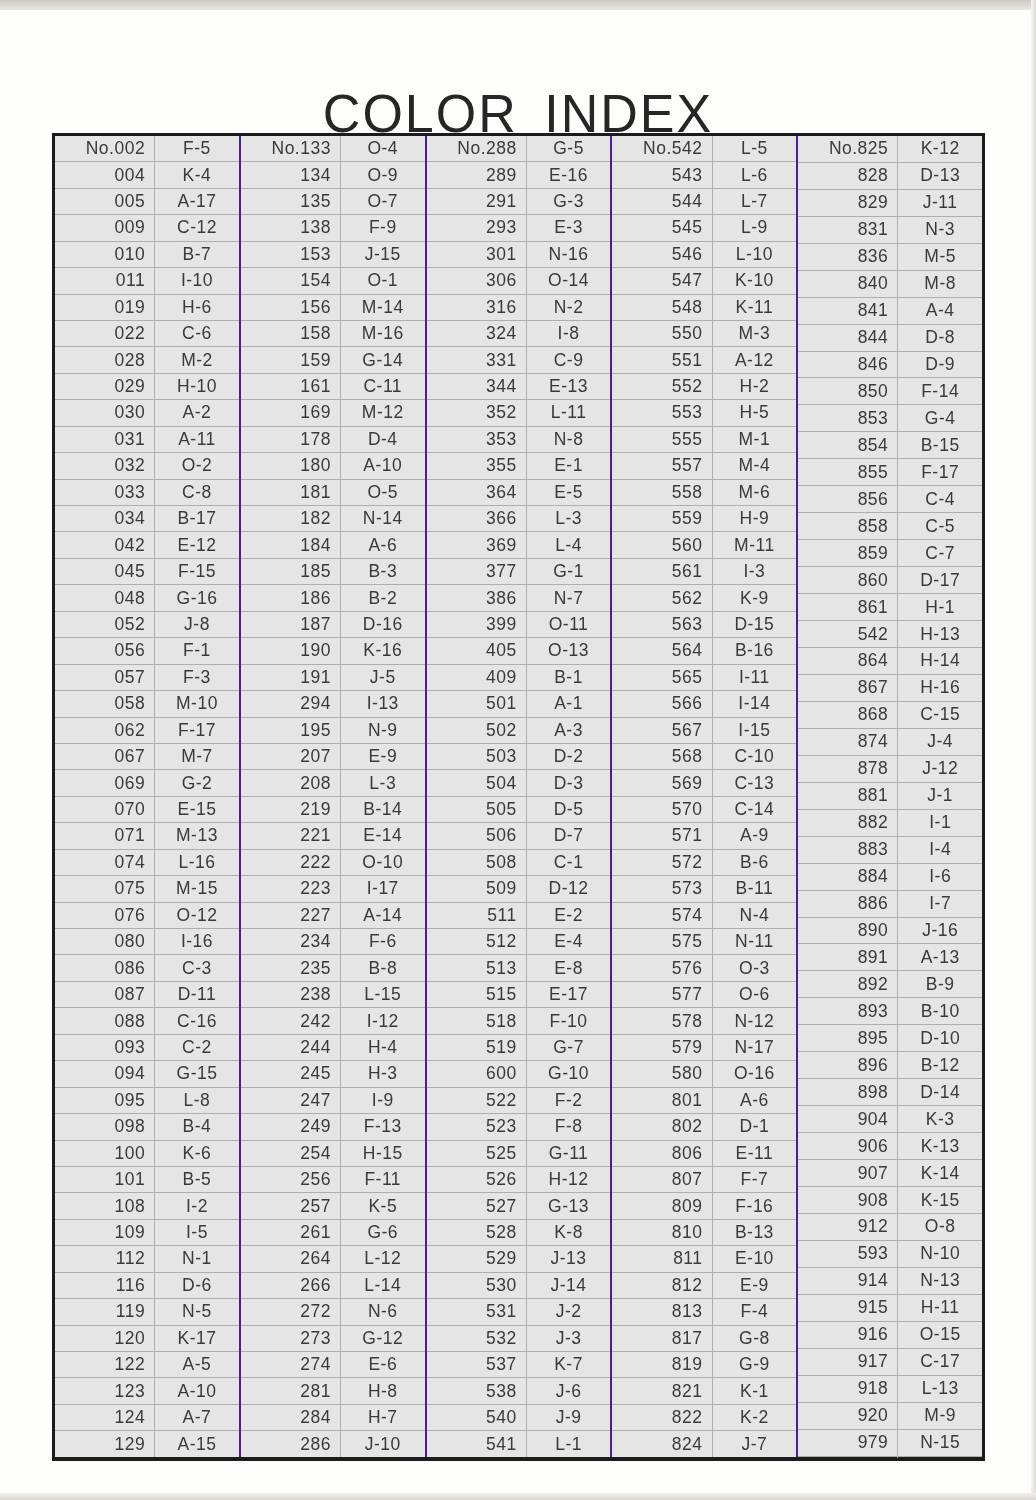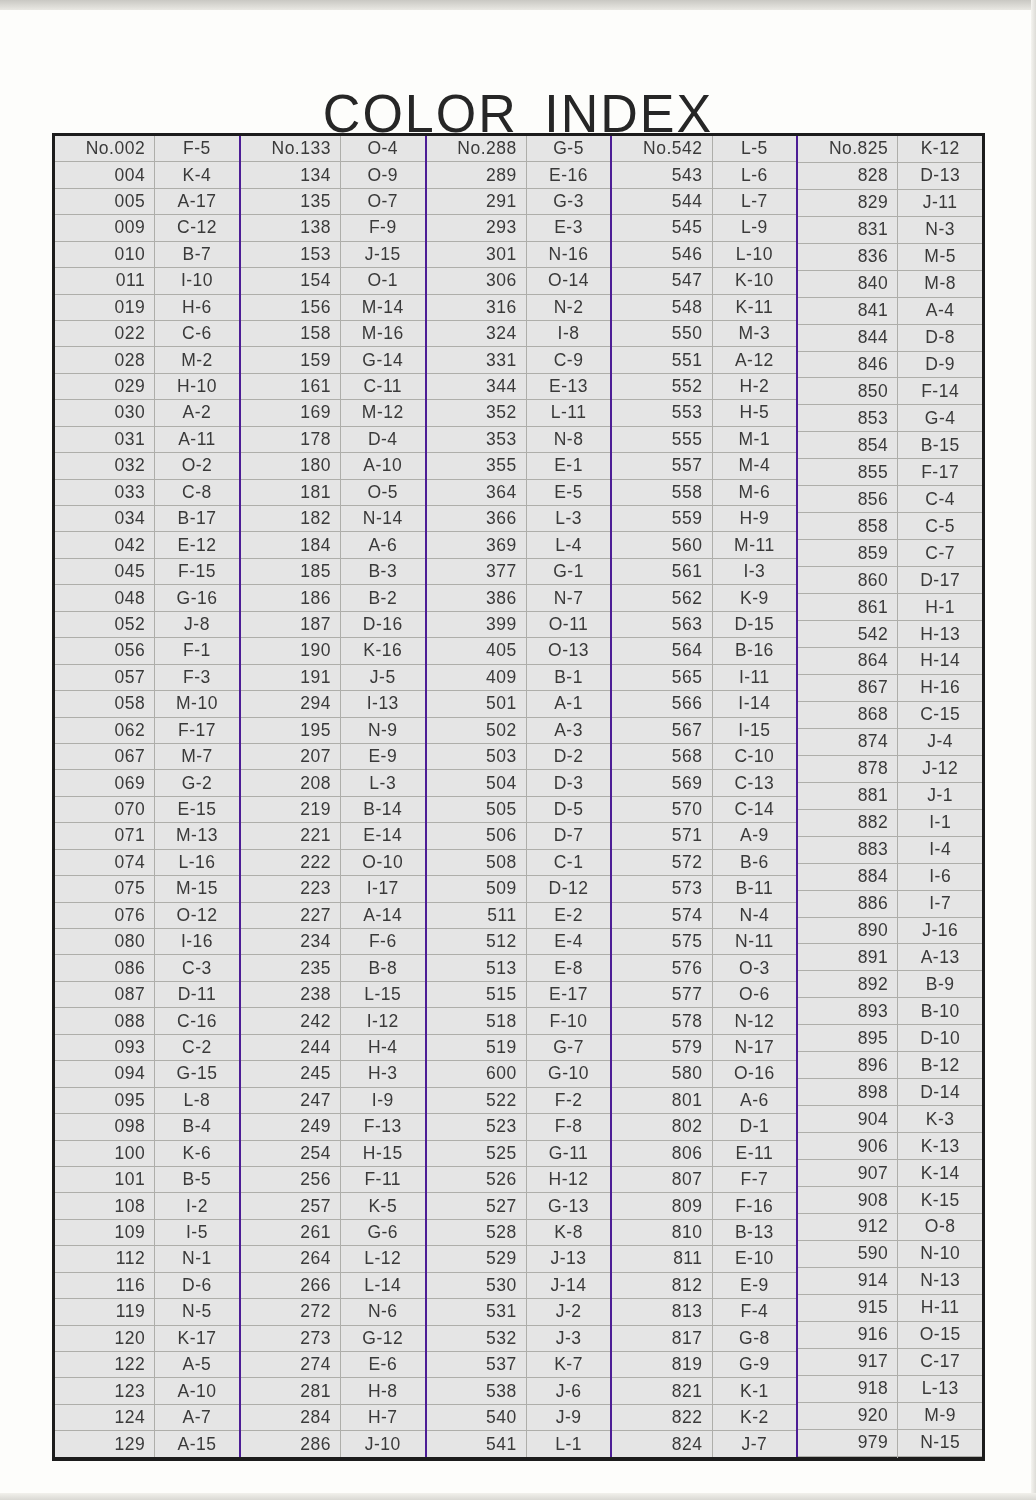--- a/index.html
+++ b/index.html
@@ -1060,21 +1060,21 @@
           </tr>
           <tr>
             <td class="no-cell">908</td>
             <td class="code-cell">K-15</td>
           </tr>
           <tr>
             <td class="no-cell">912</td>
             <td class="code-cell">O-8</td>
           </tr>
           <tr>
-            <td class="no-cell">590</td>
+            <td class="no-cell">593</td>
             <td class="code-cell">N-10</td>
           </tr>
           <tr>
             <td class="no-cell">914</td>
             <td class="code-cell">N-13</td>
           </tr>
           <tr>
             <td class="no-cell">915</td>
             <td class="code-cell">H-11</td>
           </tr>

